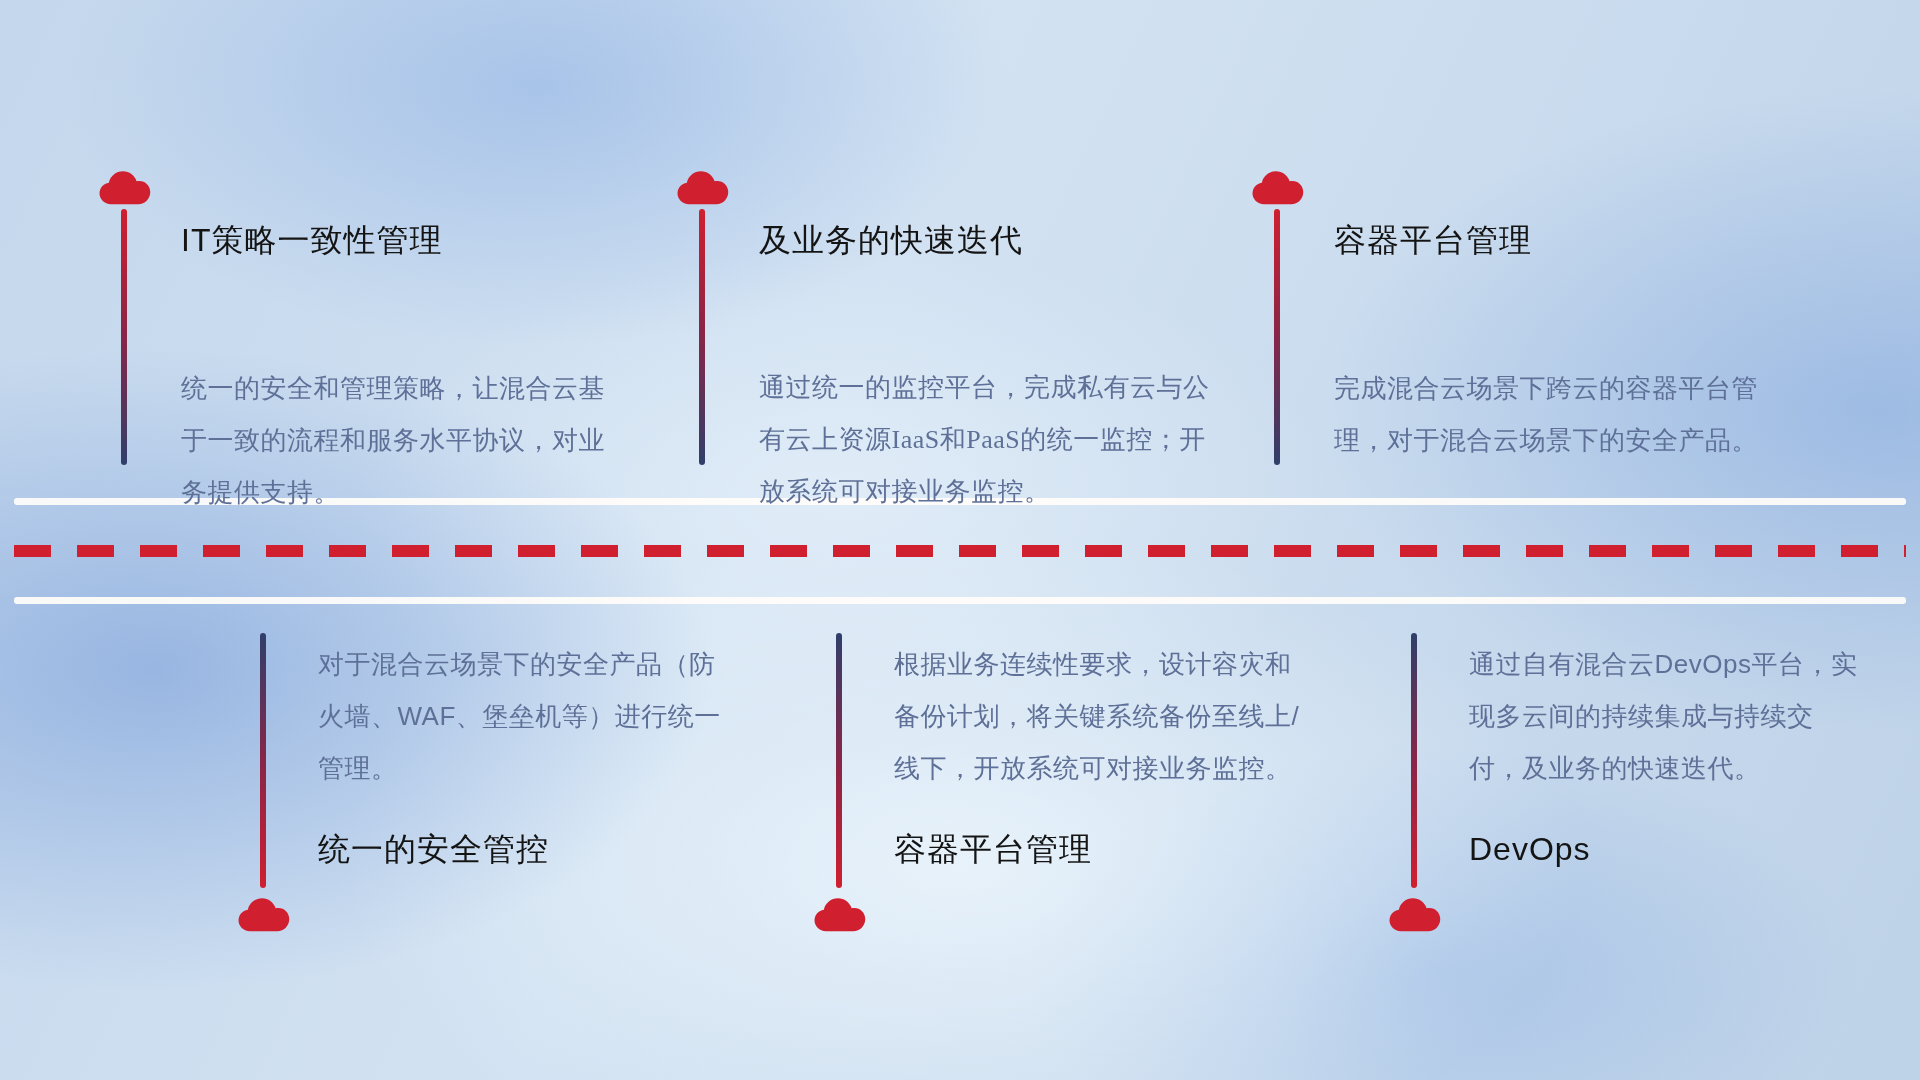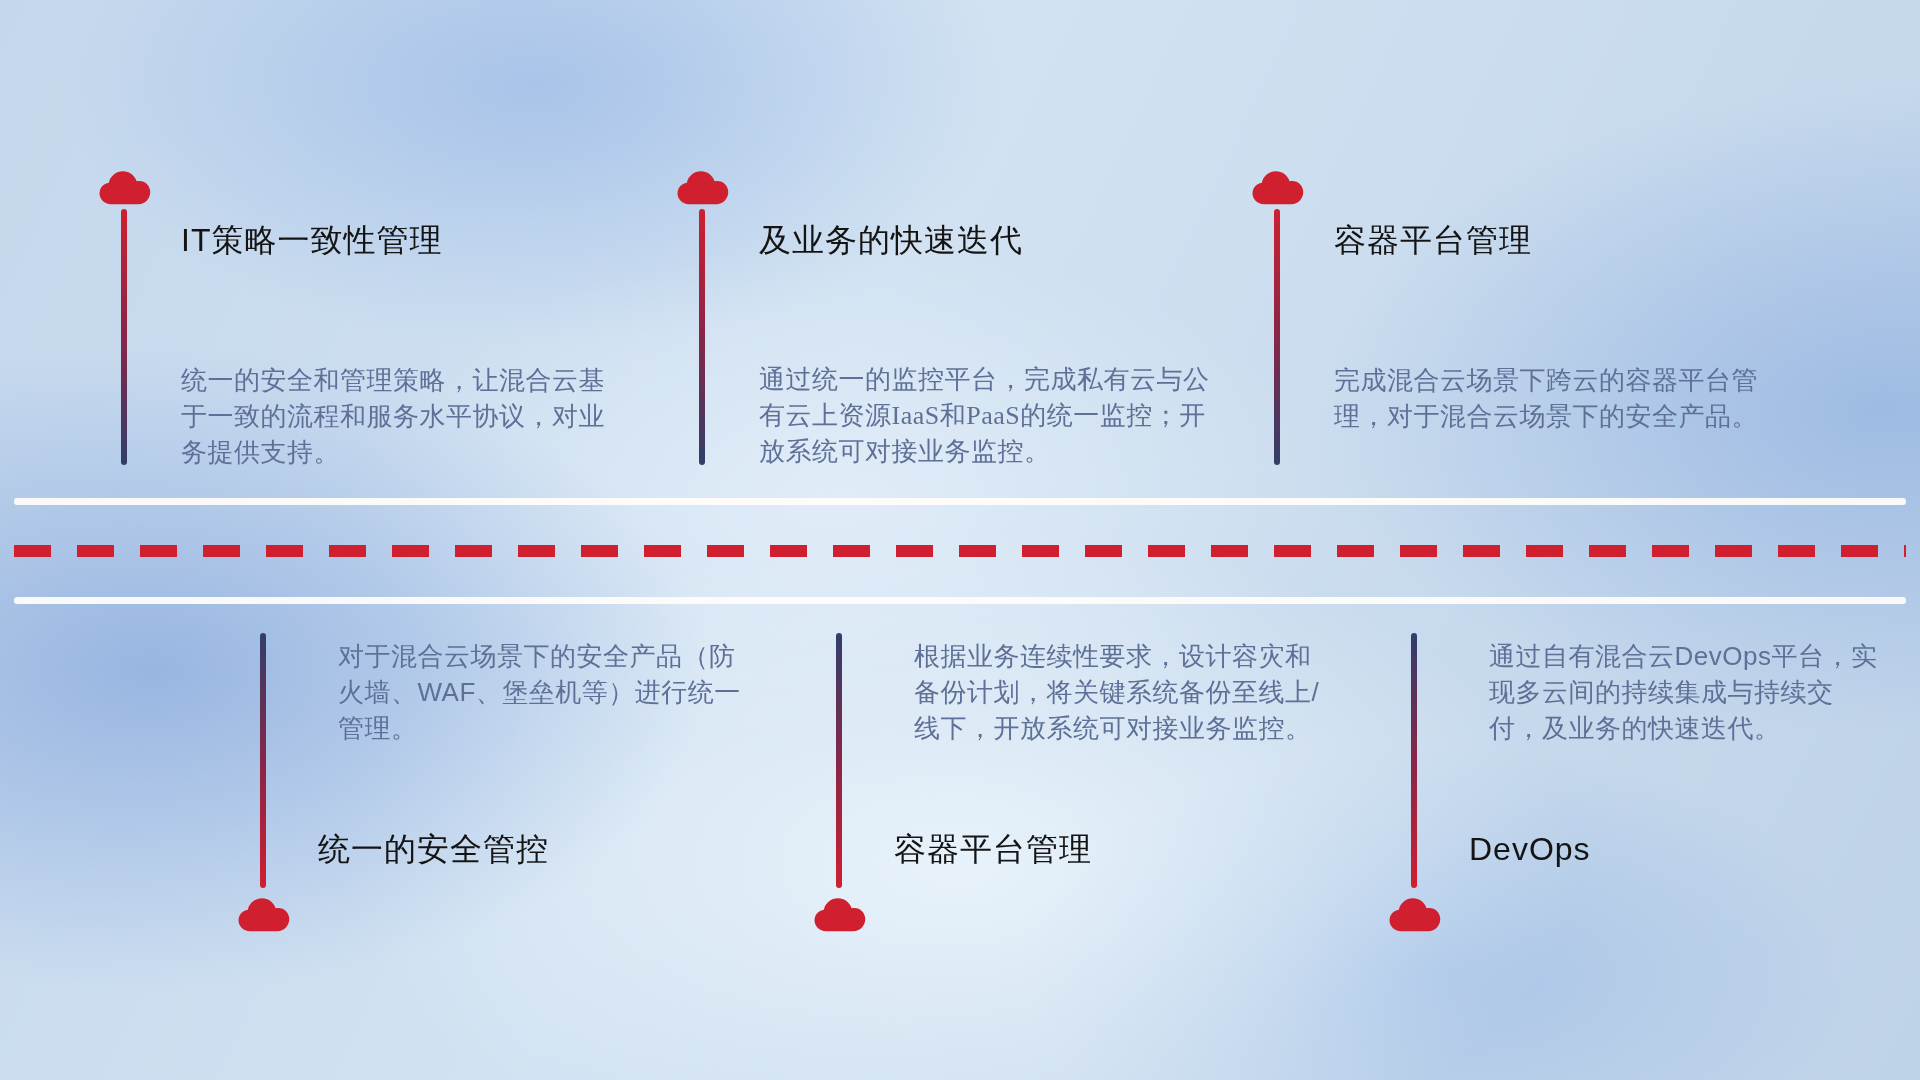--- a/index.html
+++ b/index.html
@@ -102,26 +102,26 @@
     color: var(--title-color, #141414);
     white-space: nowrap;
   }
   .pillar.top h2    { left: 57px; top: 54px; }
   .pillar.bottom h2 { left: 55px; top: 198px; }
 
   .pillar p.desc {
     position: absolute;
     margin: 0;
     font-size: 26px;
-    line-height: 36px;
+    line-height: 52px;
     letter-spacing: 0.5px;
     color: var(--desc-color, #5e7097);
   }
   .pillar.top p.desc    { left: 57px; top: 194px; }
-  .pillar.bottom p.desc { left: 55px; top: 5px; margin-left: 20px; }
+  .pillar.bottom p.desc { left: 55px; top: 5px; }
 
   
   #pillar-top-1 { left: 124px; }
   #pillar-top-2 { left: 702px; }
   #pillar-top-3 { left: 1277px; }
   #pillar-bottom-1 { left: 263px; }
   #pillar-bottom-2 { left: 839px; }
   #pillar-bottom-3 { left: 1414px; }
 
   #pillar-top-1 p.desc { width: 430px; }

